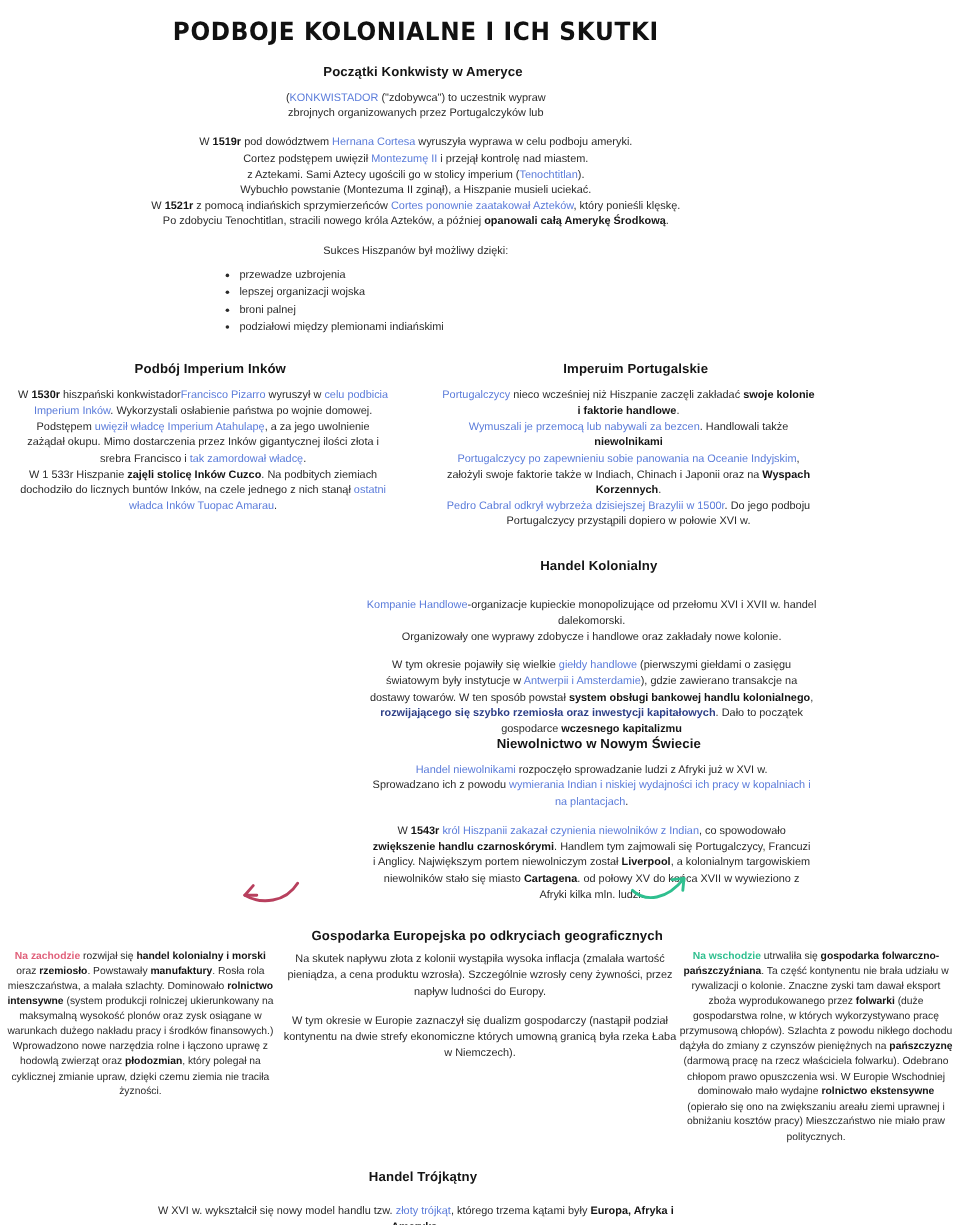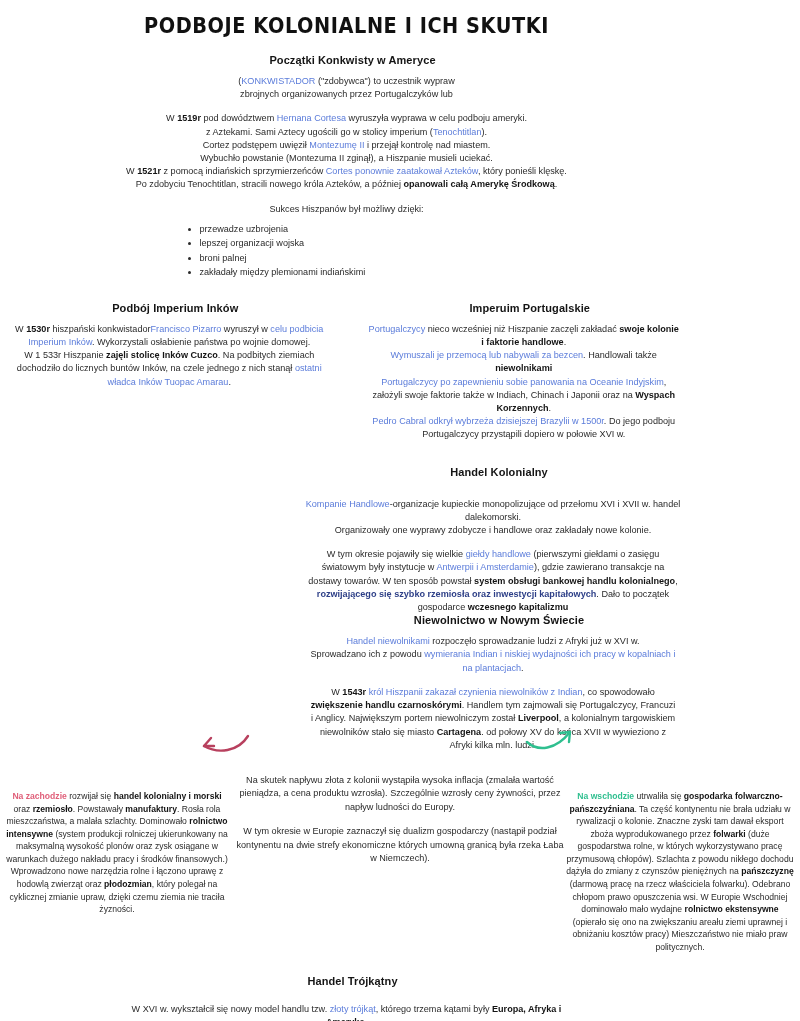--- a/index.html
+++ b/index.html
@@ -99,45 +99,46 @@
 
     <div class="txt intro-def">
       <p><span>(</span><span class="bl">KONKWISTADOR</span><span> ("zdobywca") to uczestnik wypraw</span></p>
       <p>zbrojnych organizowanych przez Portugalczyków lub</p>
     </div>
 
     <div class="gap"></div>
 
     <div class="txt wide">
       <p><span>W </span><b>1519r</b><span> pod dowództwem </span><span class="bl">Hernana Cortesa</span><span> wyruszyła wyprawa w celu podboju ameryki.</span></p>
+      <p><span>Cortez podstępem uwięził </span><span class="bl">Montezumę II</span><span> i przejął kontrolę nad miastem.</span></p>
       <p><span>z Aztekami. Sami Aztecy ugościli go w stolicy imperium (</span><span class="bl">Tenochtitlan</span><span>).</span></p>
-      <p><span>Cortez podstępem uwięził </span><span class="bl">Montezumę II</span><span> i przejął kontrolę nad miastem.</span></p>
       <p>Wybuchło powstanie (Montezuma II zginął), a Hiszpanie musieli uciekać.</p>
       <p><span>W </span><b>1521r</b><span> z pomocą indiańskich sprzymierzeńców </span><span class="bl">Cortes ponownie zaatakował Azteków</span><span>, który ponieśli klęskę.</span></p>
       <p><span>Po zdobyciu Tenochtitlan, stracili nowego króla Azteków, a później </span><b>opanowali całą Amerykę Środkową</b><span>.</span></p>
     </div>
 
     <div class="gap"></div>
 
     <div class="txt">Sukces Hiszpanów był możliwy dzięki:</div>
     <div class="bullets">
       <ul>
         <li>przewadze uzbrojenia</li>
         <li>lepszej organizacji wojska</li>
         <li>broni palnej</li>
-        <li>zakładały między plemionami indiańskimi</li>
+        <li>podziałowi między plemionami indiańskimi</li>
       </ul>
     </div>
   </div>
 
   <div class="cols2">
     <div class="col-l2">
       <div class="h2">Podbój Imperium Inków</div>
       <div class="txt">
         <p><span>W </span><b>1530r</b><span> hiszpański konkwistador</span><span class="bl">Francisco Pizarro</span><span> wyruszył w </span><span class="bl">celu podbicia Imperium Inków</span><span>. Wykorzystali osłabienie państwa po wojnie domowej.</span></p>
+        <p><span>Podstępem </span><span class="bl">uwięził władcę Imperium Atahulapę</span><span>, a za jego uwolnienie zażądał okupu. Mimo dostarczenia przez Inków gigantycznej ilości złota i srebra Francisco i </span><span class="bl">tak zamordował władcę</span><span>.</span></p>
         <p><span>W 1 533r Hiszpanie </span><b>zajęli stolicę Inków Cuzco</b><span>. Na podbitych ziemiach dochodziło do licznych buntów Inków, na czele jednego z nich stanął </span><span class="bl">ostatni władca Inków Tuopac Amarau</span><span>.</span></p>
       </div>
     </div>
 
     <div class="col-r2">
       <div class="h2">Imperuim Portugalskie</div>
       <div class="txt">
         <p><span class="bl">Portugalczycy</span><span> nieco wcześniej niż Hiszpanie zaczęli zakładać </span><b>swoje kolonie i faktorie handlowe</b><span>.</span></p>
         <p><span class="bl">Wymuszali je przemocą lub nabywali za bezcen</span><span>. Handlowali także </span><b>niewolnikami</b></p>
         <p><span class="bl">Portugalczycy po zapewnieniu sobie panowania na Oceanie Indyjskim</span><span>, założyli swoje faktorie także w Indiach, Chinach i Japonii oraz na </span><b>Wyspach Korzennych</b><span>.</span></p>
@@ -169,20 +170,21 @@
 
   <div class="econ">
 
     <div class="econ-left">
       <div class="txt">
         <p><span class="rd">Na zachodzie</span><span> rozwijał się </span><b>handel kolonialny i morski</b><span> oraz </span><b>rzemiosło</b><span>. Powstawały </span><b>manufaktury</b><span>. Rosła rola mieszczaństwa, a malała szlachty. Dominowało </span><b>rolnictwo intensywne</b><span> (system produkcji rolniczej ukierunkowany na maksymalną wysokość plonów oraz zysk osiągane w warunkach dużego nakładu pracy i środków finansowych.) Wprowadzono nowe narzędzia rolne i łączono uprawę z hodowlą zwierząt oraz </span><b>płodozmian</b><span>, który polegał na cyklicznej zmianie upraw, dzięki czemu ziemia nie traciła żyzności.</span></p>
       </div>
     </div>
 
     <div class="econ-mid">
+      <div class="h2 tight">Gospodarka Europejska po odkryciach geograficznych</div>
       <div class="txt">
         <p>Na skutek napływu złota z kolonii wystąpiła wysoka inflacja (zmalała wartość pieniądza, a cena produktu wzrosła). Szczególnie wzrosły ceny żywności, przez napływ ludności do Europy.</p>
         <div class="gap"></div>
         <p>W tym okresie w Europie zaznaczył się dualizm gospodarczy (nastąpił podział kontynentu na dwie strefy ekonomiczne których umowną granicą była rzeka Łaba w Niemczech).</p>
       </div>
     </div>
 
     <div class="econ-right">
       <div class="txt">
         <p><span class="gr">Na wschodzie</span><span> utrwaliła się </span><b>gospodarka folwarczno-pańszczyźniana</b><span>. Ta część kontynentu nie brała udziału w rywalizacji o kolonie. Znaczne zyski tam dawał eksport zboża wyprodukowanego przez </span><b>folwarki</b><span> (duże gospodarstwa rolne, w których  wykorzystywano pracę przymusową chłopów). Szlachta z powodu nikłego dochodu dążyła do zmiany z czynszów pieniężnych na </span><b>pańszczyznę</b><span> (darmową pracę na rzecz właściciela folwarku). Odebrano chłopom prawo opuszczenia wsi. W Europie Wschodniej dominowało mało wydajne </span><b>rolnictwo ekstensywne</b><span> (opierało się ono na zwiększaniu areału ziemi uprawnej i obniżaniu kosztów pracy) Mieszczaństwo nie miało praw politycznych.</span></p>

